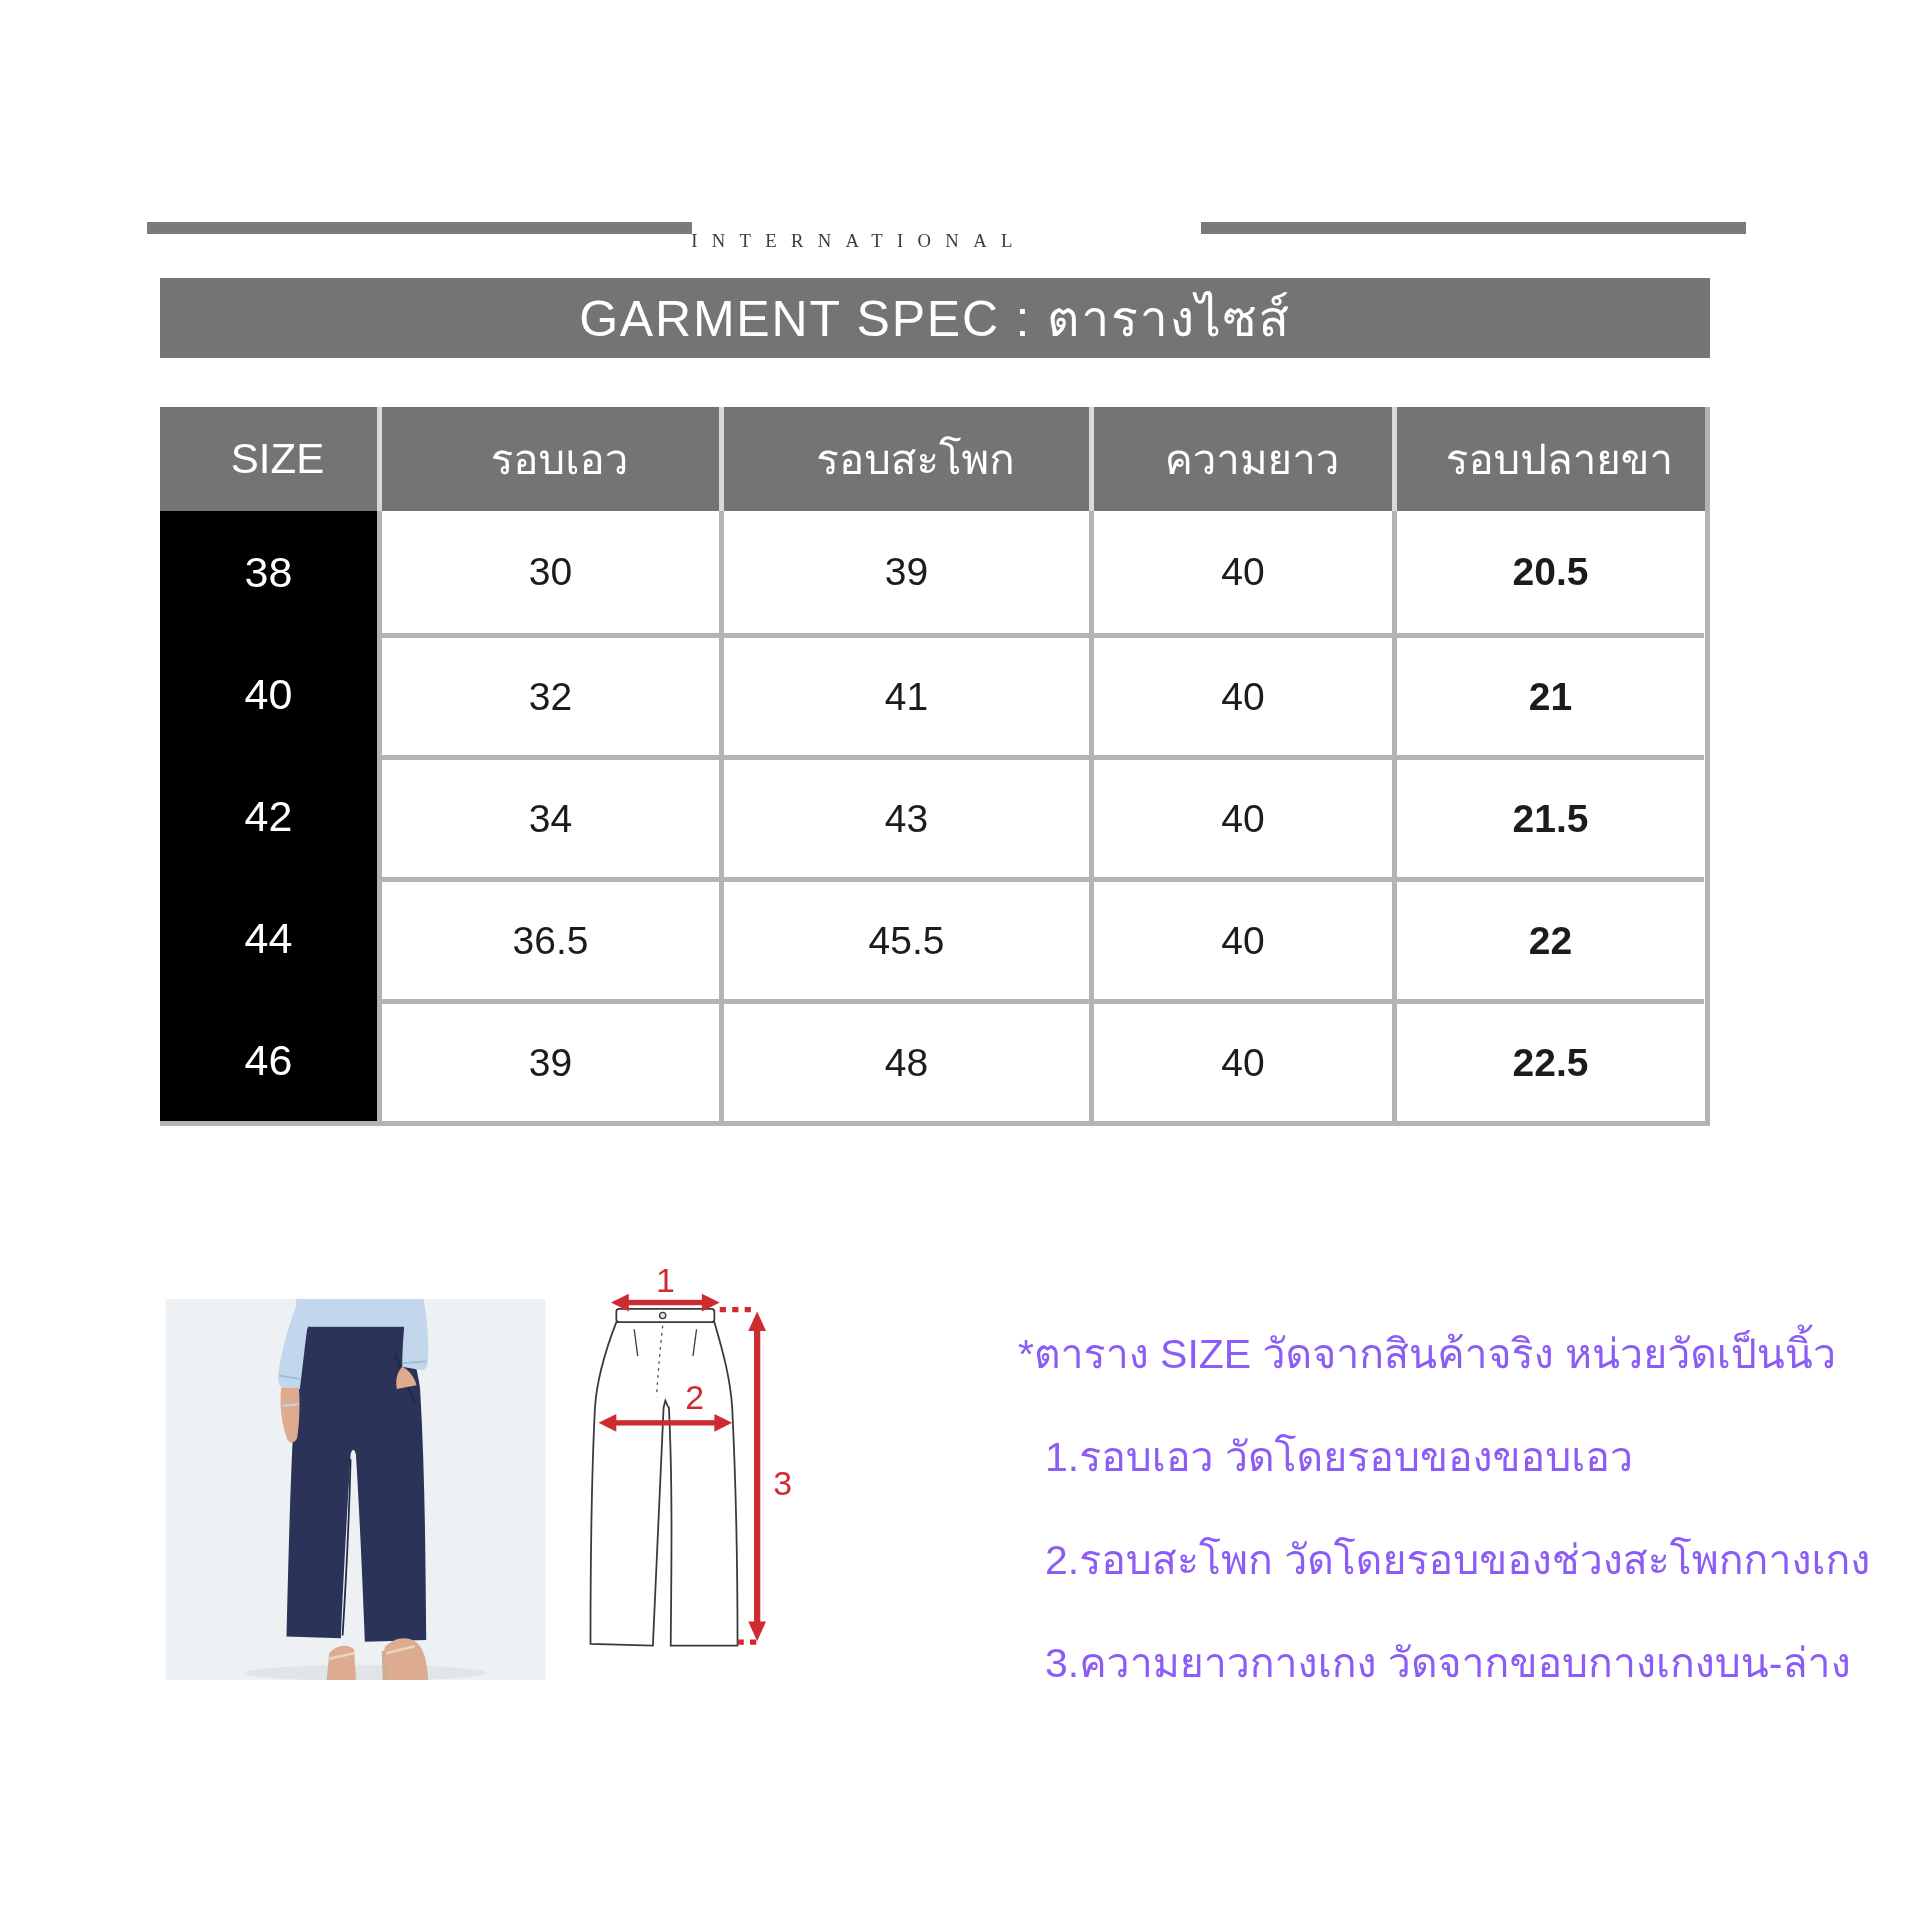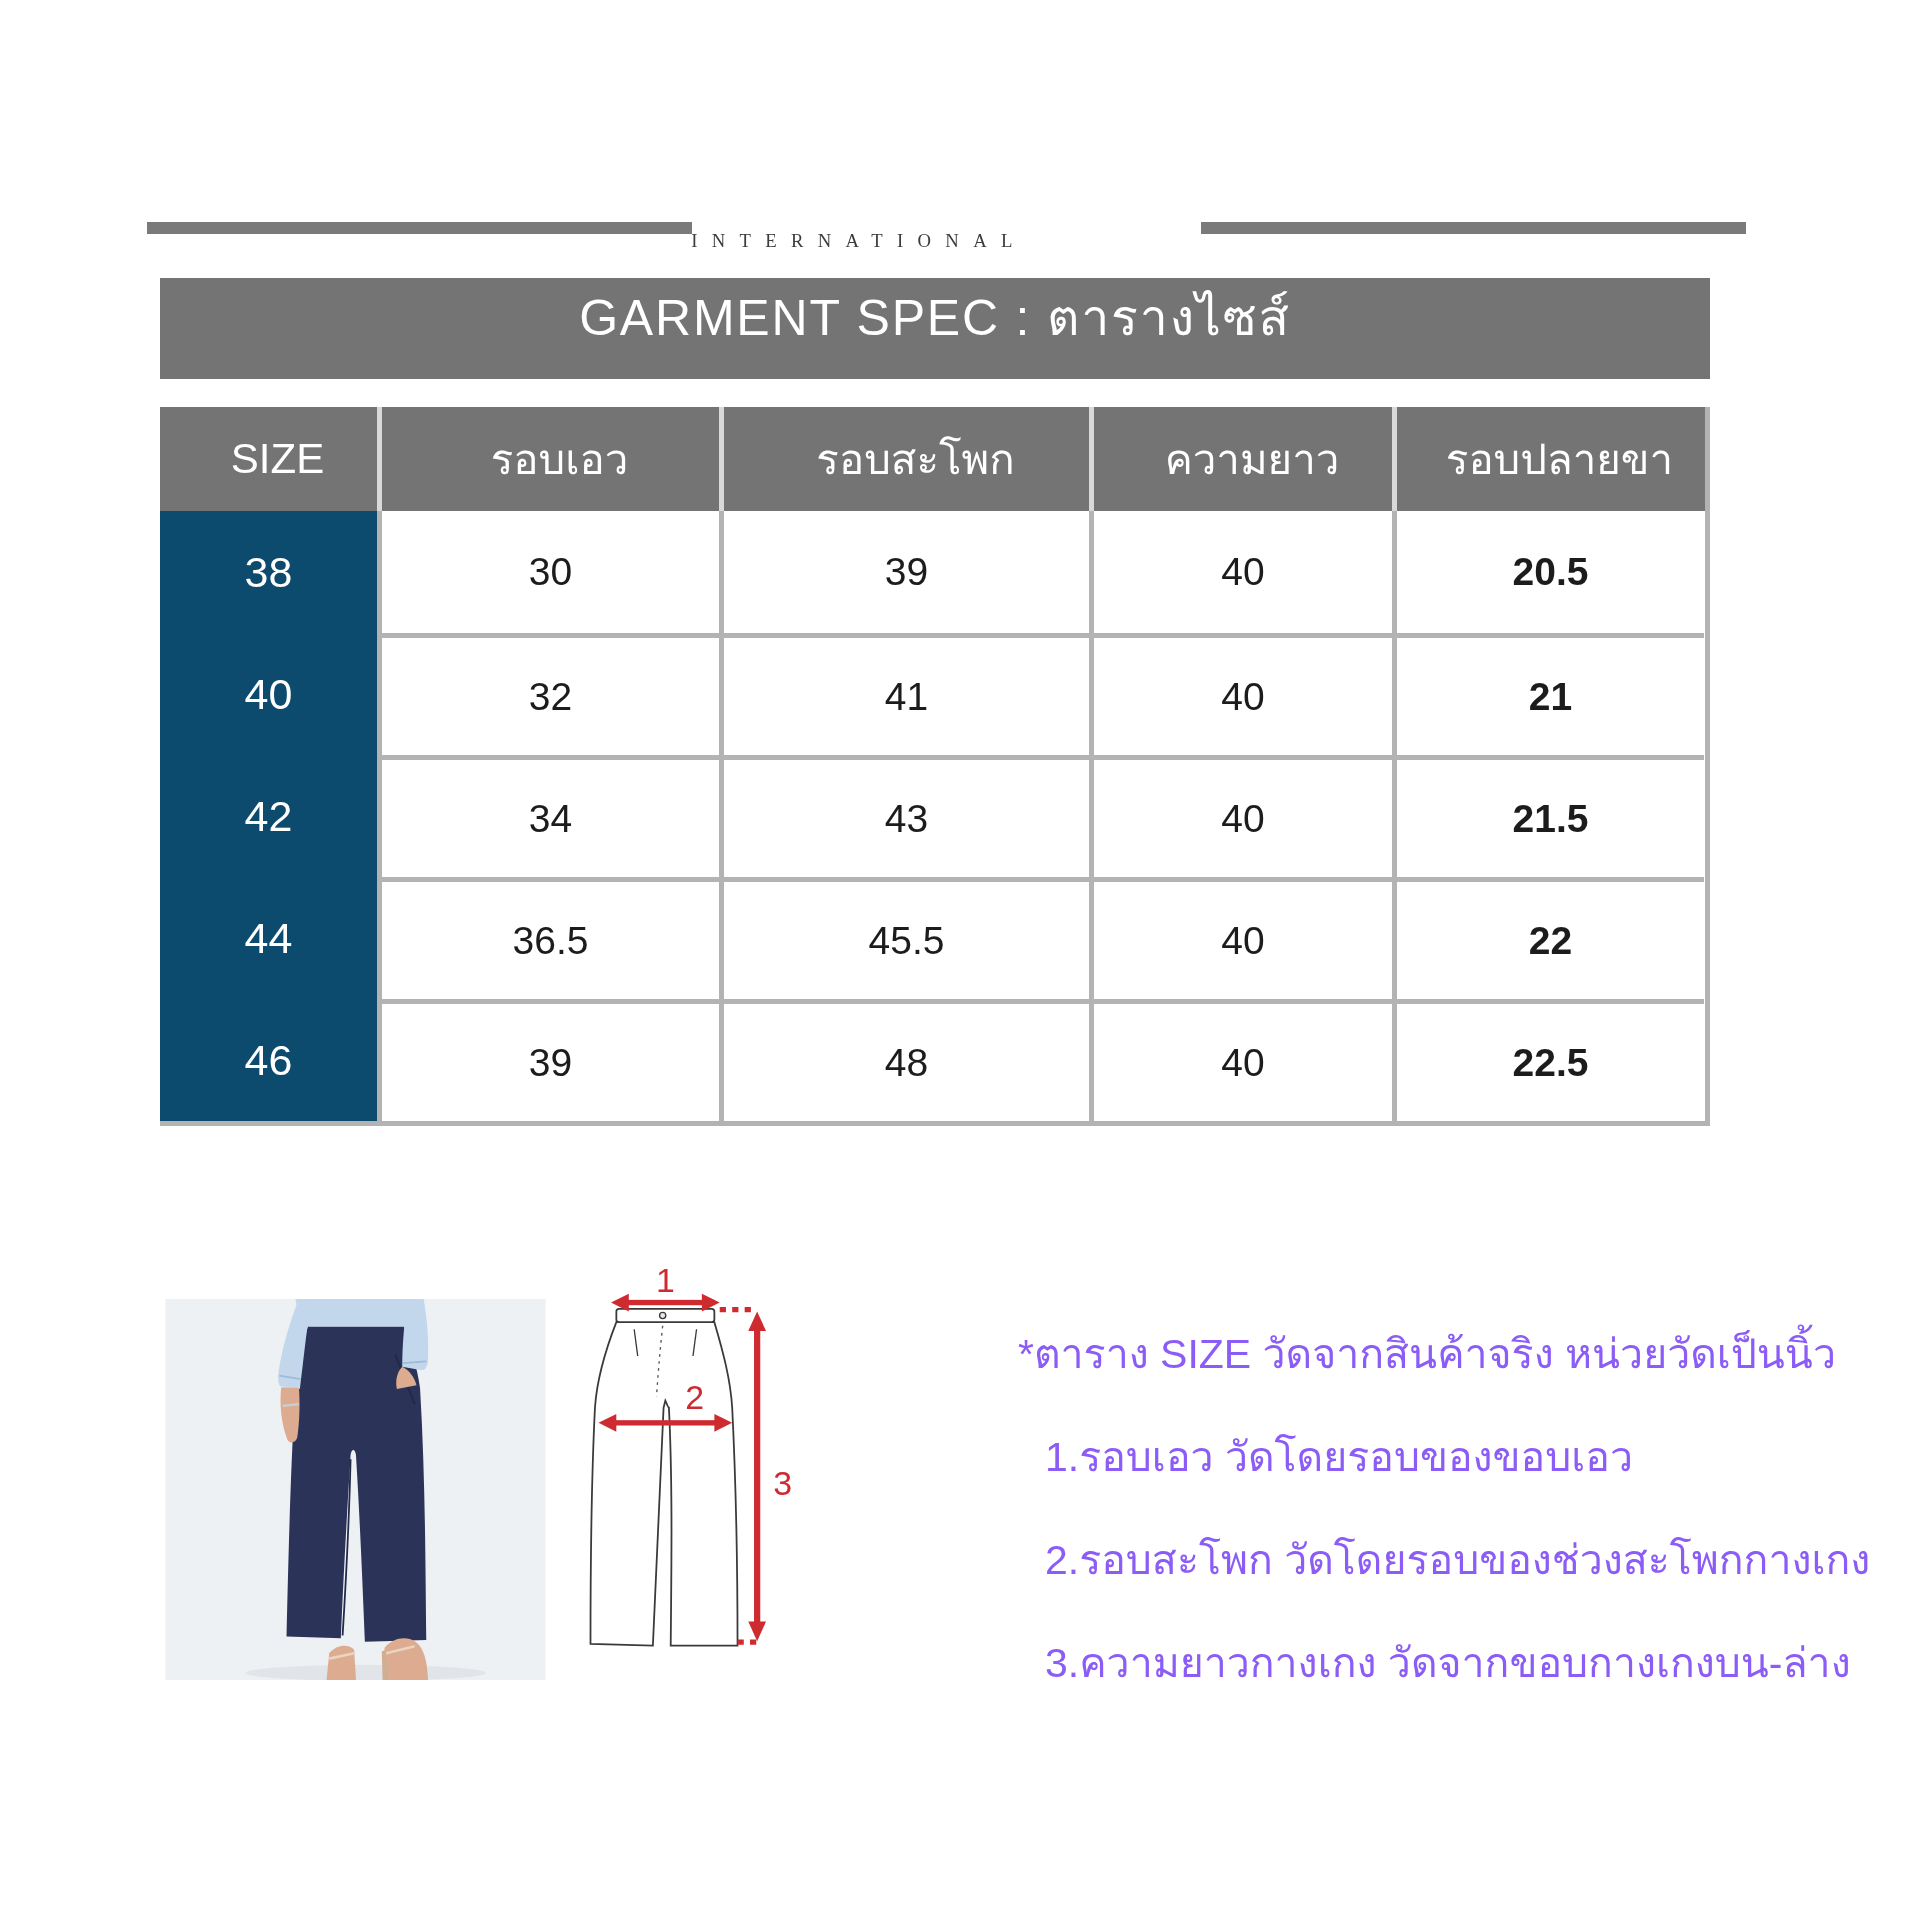--- a/index.html
+++ b/index.html
@@ -11,38 +11,38 @@
   .brand-rule.left{left:147px;width:545px;}
   .brand-rule.right{left:1201px;width:545px;}
   .brand-name{position:absolute;left:677px;top:159px;width:535px;text-align:center;
               font-family:"Liberation Serif","DejaVu Serif",serif;font-size:62px;
               letter-spacing:3.6px;color:#1d1d1f;white-space:nowrap;}
   .brand-sub{position:absolute;left:677px;top:230px;width:535px;
              font-family:"Liberation Serif","DejaVu Serif",serif;font-size:18.7px;
              letter-spacing:14.3px;text-indent:14.3px;color:#3c3c3e;white-space:nowrap;}
 
   
-  .banner{position:absolute;left:160px;top:278px;width:1550px;height:101px;
-          background:#747474;display:flex;align-items:flex-start;justify-content:center;}
+  .banner{position:absolute;left:160px;top:278px;width:1550px;height:80px;
+          background:#747474;display:flex;align-items:flex-end;justify-content:center;}
   .banner span{color:#ffffff;font-size:50px;letter-spacing:1.8px;white-space:nowrap;}
 
   
   .spec-table{position:absolute;left:160px;top:407px;width:1550px;box-sizing:border-box;
               border-right:5.3px solid #b3b3b3;border-bottom:5.3px solid #b3b3b3;}
   .thead{display:grid;grid-template-columns:222px 342px 370px 303px 307px;height:104px;
          background:#747474;}
   .th{display:flex;align-items:center;justify-content:center;color:#ffffff;
       font-size:42px;box-sizing:border-box;border-right:5.3px solid #d9d9d9;padding-left:18px;}
   .th:last-child{border-right:none;}
   .tr{display:grid;grid-template-columns:222px 342px 370px 303px 307px;height:122px;}
   .td{display:flex;align-items:center;justify-content:center;background:#ffffff;
       color:#1c1c1c;font-size:39px;box-sizing:border-box;border-right:5.3px solid #b3b3b3;}
   .td:last-child{border-right:none;font-weight:bold;}
   .tr:not(:first-child) .td{border-top:5.3px solid #b3b3b3;}
-  .td.size{background:#0c4a6e;color:#ffffff;font-size:43px;border-top:none !important;}
+  .td.size{background:#000000;color:#ffffff;font-size:43px;border-top:none !important;}
 
   
   .photo{position:absolute;left:165px;top:1299px;width:381px;height:381px;}
   .diagram{position:absolute;left:570px;top:1265px;width:303px;height:428px;}
   .notes{position:absolute;left:1018px;top:1303px;width:784px;color:#8b5cf6;
          font-size:41px;line-height:103px;white-space:nowrap;}
   .note-line.indent{padding-left:27px;}
 </style>
 </head>
 <body>

